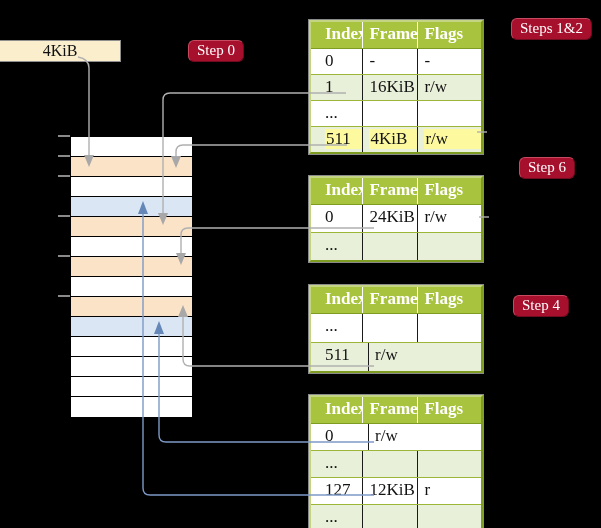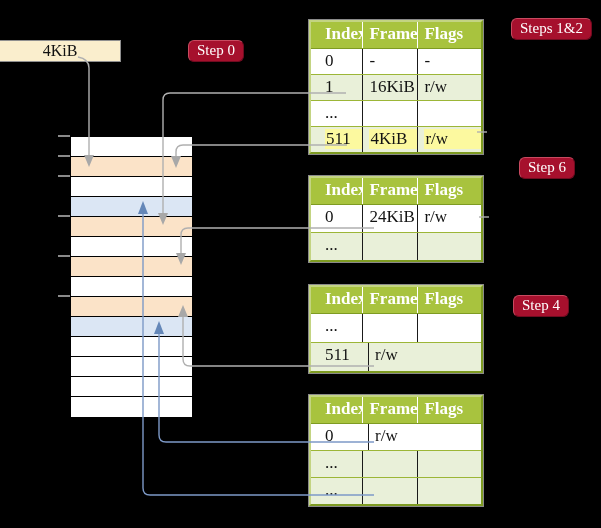--- a/index.html
+++ b/index.html
@@ -170,20 +170,25 @@
       </div>
       <div class="trow">
         <div class="tcell td c0">0</div>
         <div class="tcell td c2">r/w</div>
       </div>
       <div class="trow shaded">
         <div class="tcell td c0">...</div>
         <div class="tcell td c1"></div>
         <div class="tcell td c2"></div>
       </div>
+      <div class="trow">
+        <div class="tcell td c0">127</div>
+        <div class="tcell td c1">12KiB</div>
+        <div class="tcell td c2">r</div>
+      </div>
       <div class="trow shaded">
         <div class="tcell td c0">...</div>
         <div class="tcell td c1"></div>
         <div class="tcell td c2"></div>
       </div>
     </div>
 
   <svg id="overlay" width="601" height="528">
 
     <path class="ln-gray" d="M 78 57 Q 89 59 89 68 L 89 156"></path>

